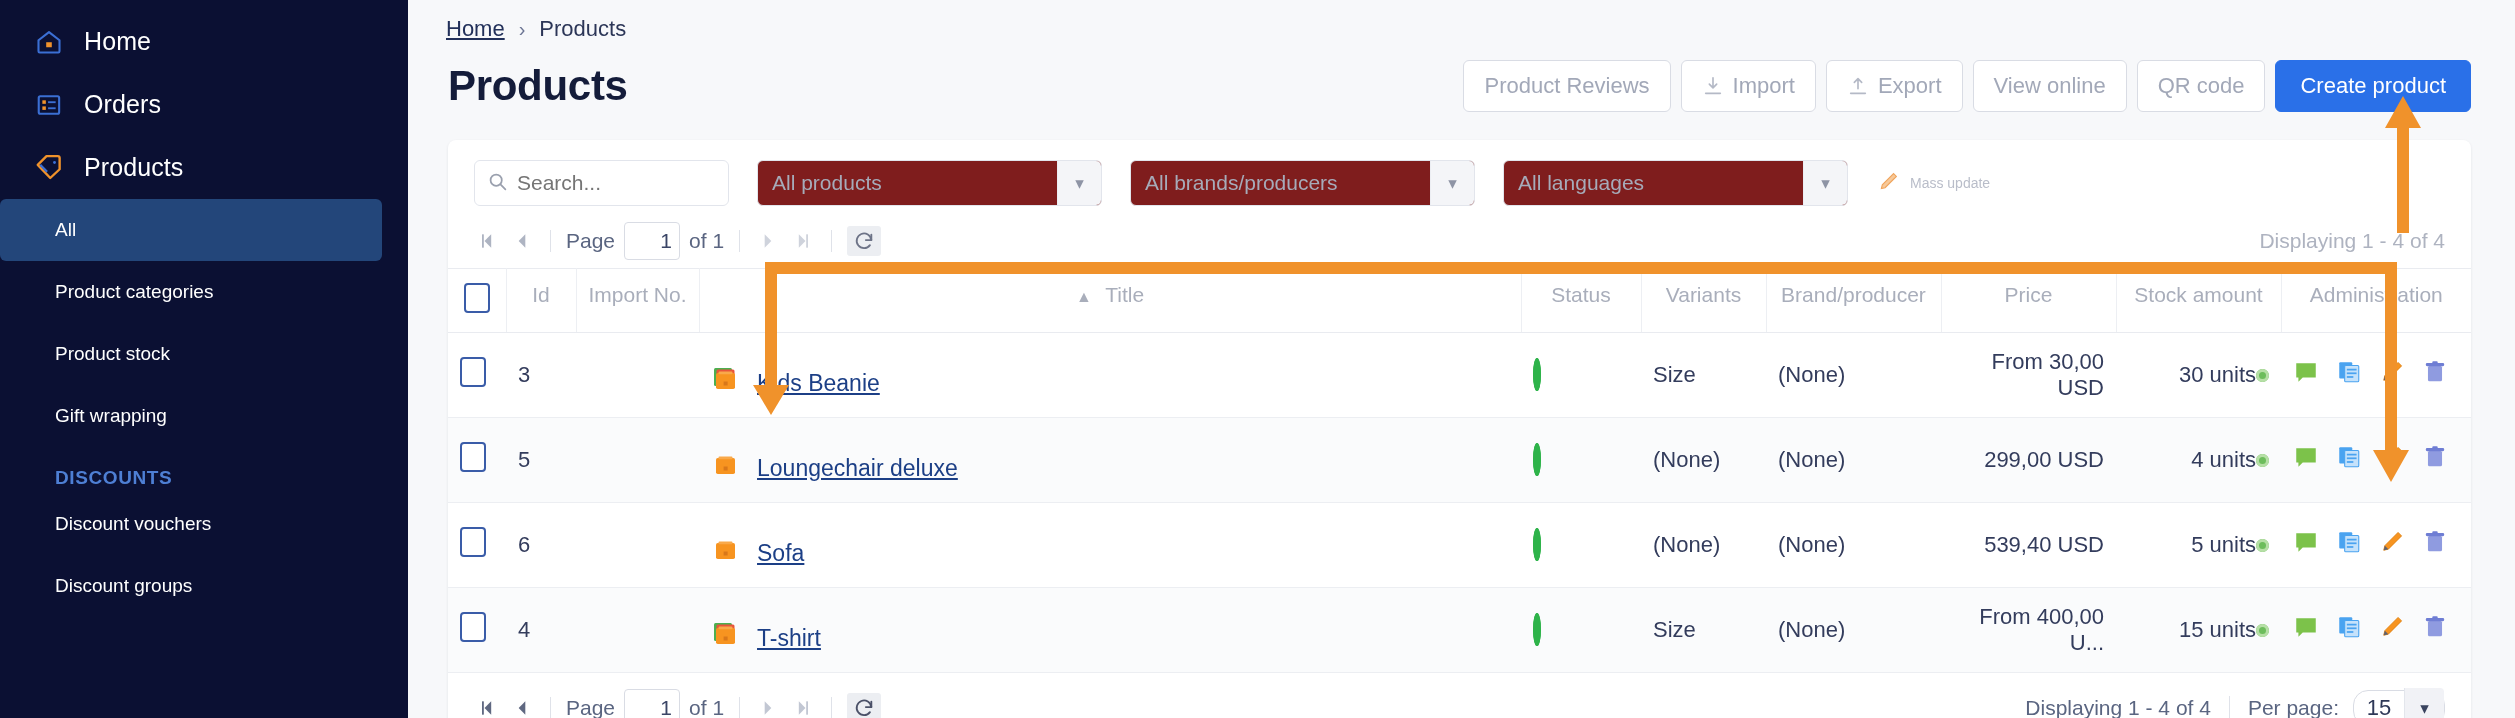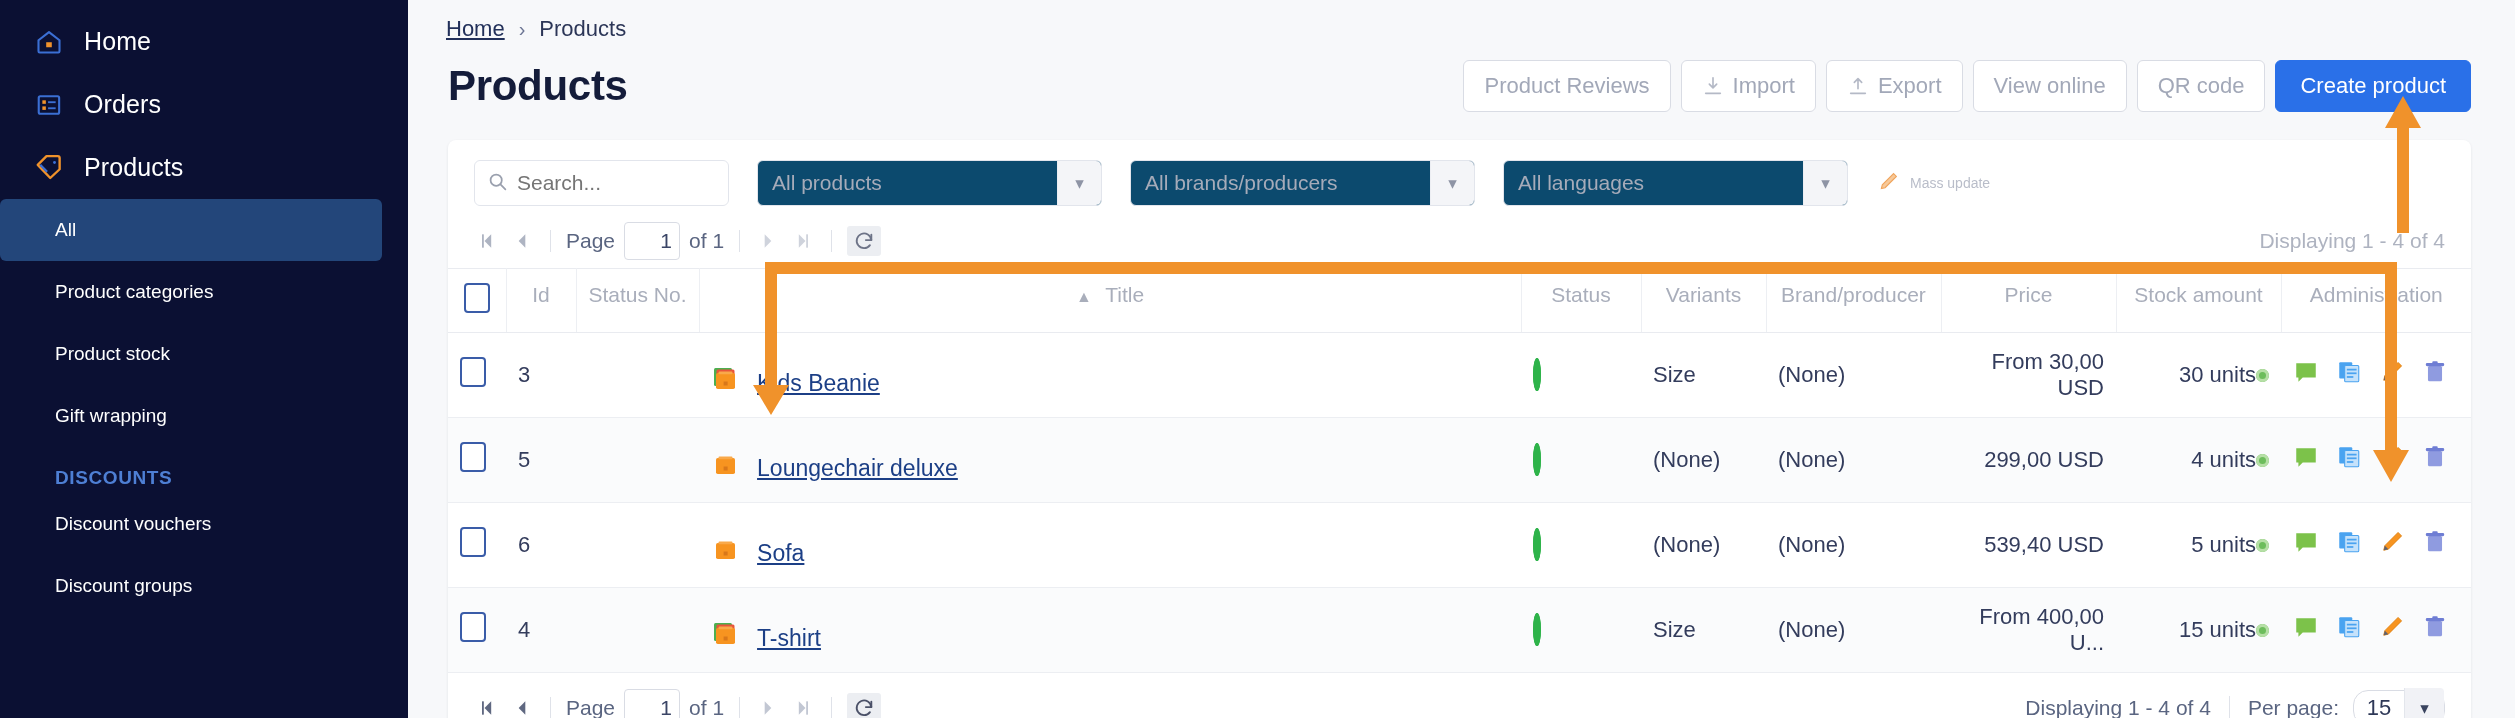--- a/index.html
+++ b/index.html
@@ -79,21 +79,21 @@
     width: 255px; height: 46px; border: 1px solid #e2e5ec; border-radius: 6px;
     display: flex; align-items: center; gap: 9px; padding: 0 12px;
   }
   .search-box input {
     border: none; outline: none; font-size: 21px; color: #a6abb9;
     font-family: "Liberation Sans", sans-serif; width: 100%; background: transparent;
   }
   .sel {
     height: 46px; border: 1px solid #e2e5ec; border-radius: 6px;
     display: flex; align-items: center; justify-content: space-between;
-    padding: 0 0 0 14px; font-size: 21px; color: #a6abb9; background: #0c4a6e;
+    padding: 0 0 0 14px; font-size: 21px; color: #a6abb9; background: #7f1d1d;
   }
   .sel .cv {
     width: 44px; height: 44px; display: flex; align-items: center; justify-content: center;
     background: #f4f5f8; border-left: 1px solid #eceef3; color: #8e94a5; font-size: 17px;
     border-radius: 0 5px 5px 0;
   }
   .sel-products { width: 345px; }
   .sel-brands { width: 345px; }
   .sel-langs { width: 345px; }
   .mass-update {
@@ -371,21 +371,21 @@
       </div>
 
       <table class="grid">
         <thead>
           <tr>
             <th class="th-check">
               <span class="chk"></span>
             </th>
             <th class="col-id">Id</th>
             <th class="col-pno">
-              <span>Status No.</span>
+              <span>Import No.</span>
             </th>
             <th>
               <span class="sort-ic">▲</span>
               <span>Title</span>
             </th>
             <th class="col-status">Status</th>
             <th class="col-variants">Variants</th>
             <th class="col-brand">Brand/producer</th>
             <th class="col-price">Price</th>
             <th class="col-stock">Stock amount</th>

